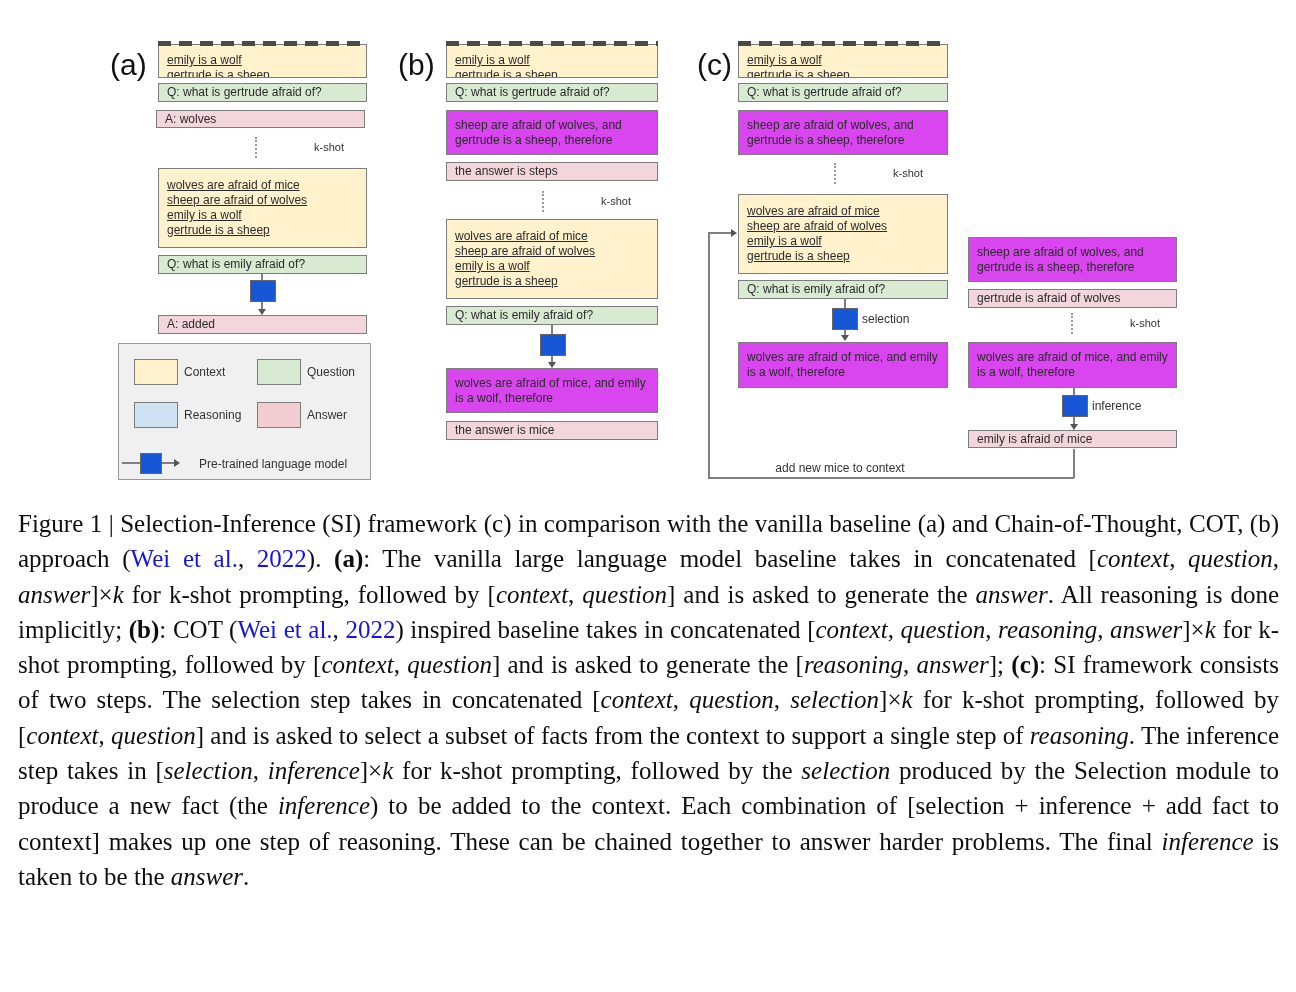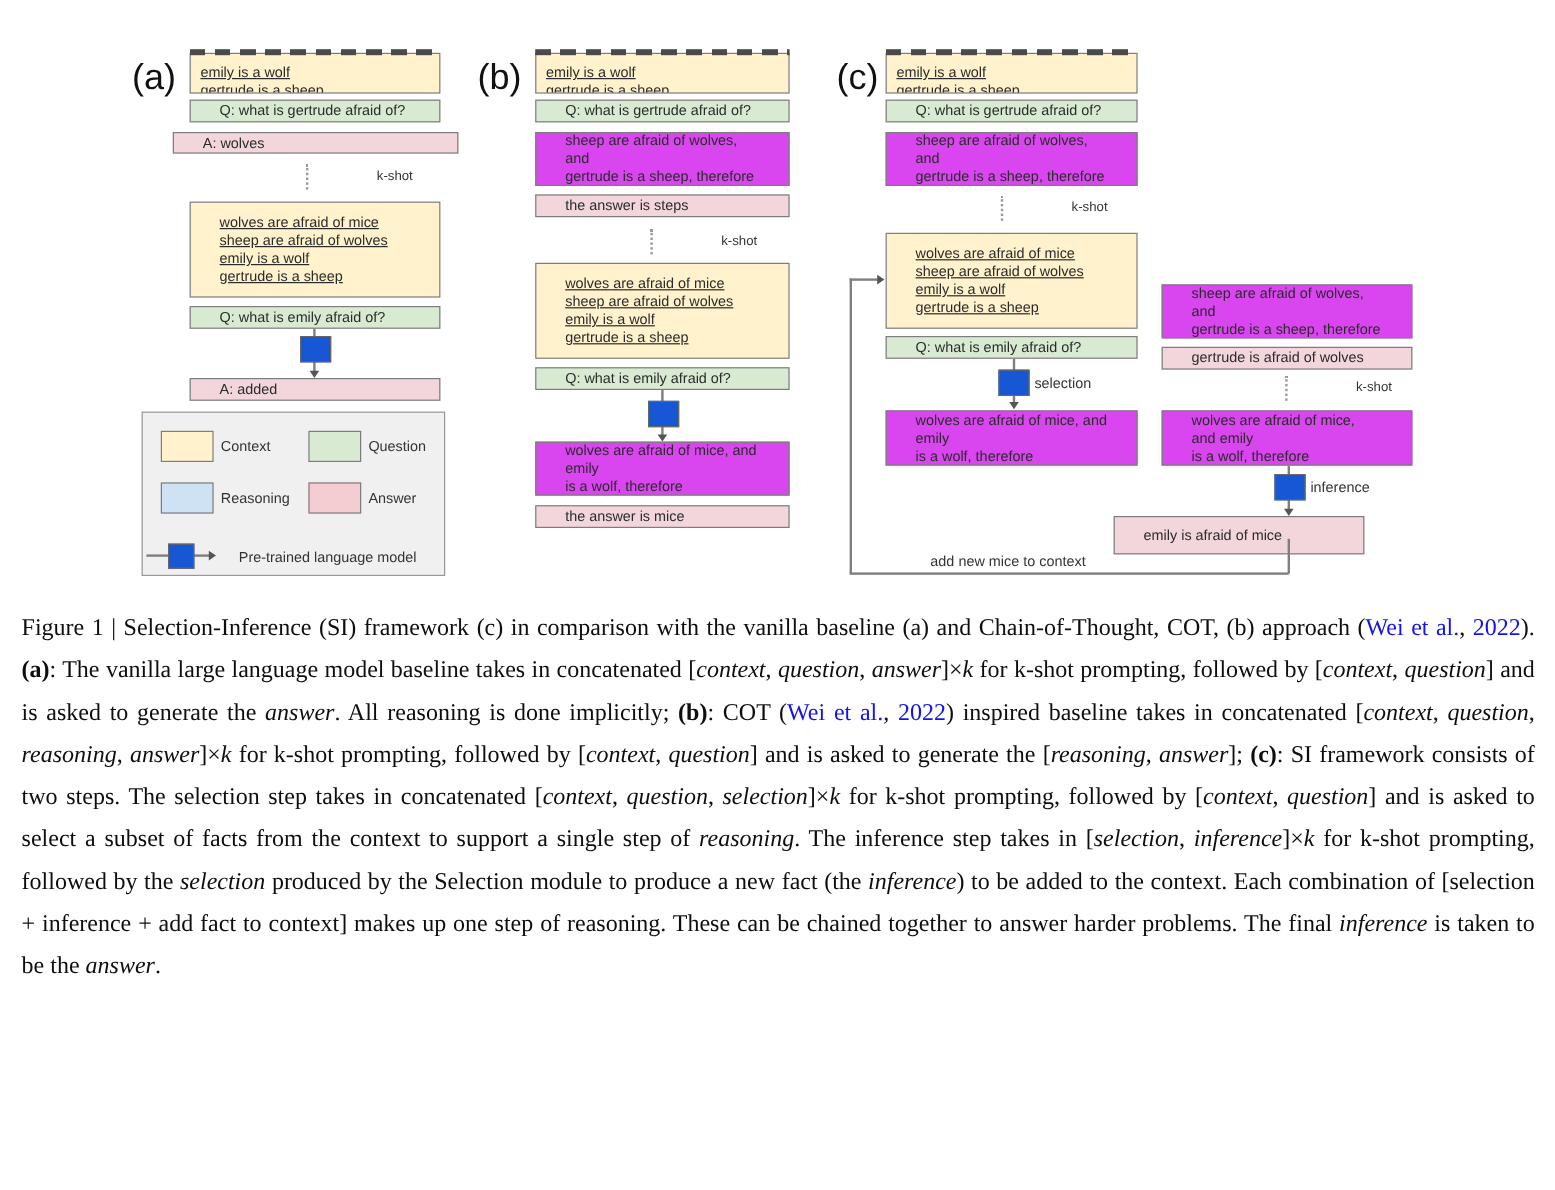--- a/index.html
+++ b/index.html
@@ -1,21 +1,21 @@
 <!DOCTYPE html>
 <html><head>
 <meta charset="utf-8">
 <style>
   html,body{margin:0;padding:0;background:#ffffff;}
   #canvas{position:relative;width:1296px;height:992px;background:#ffffff;overflow:hidden;
           font-family:"Liberation Sans",sans-serif;}
   .plabel{position:absolute;font:30px "Liberation Sans",sans-serif;color:#111;}
   .box{position:absolute;box-sizing:border-box;border:1px solid #7d7d7d;
        font:12px/15px "Liberation Sans",sans-serif;color:#2b2b2b;
-       padding:2px 24px;white-space:pre-line;overflow:hidden;
+       padding:2px 8px;white-space:pre-line;overflow:hidden;
        display:flex;align-items:center;}
   .ctx{background:#FFF2CC;text-decoration:underline;}
   .q{background:#D9EAD3;}
   .ans{background:#F2D6DC;}
   .reason{background:#d946ef;}
   .trunc{display:block;padding:0 8px;}
   .trunc .inner{display:block;margin-top:-7px;line-height:15px;white-space:pre-line;}
   .dash{position:absolute;height:5px;
         background:repeating-linear-gradient(90deg,#4a4a4a 0 13px,transparent 13px 21px);z-index:5;}
   .vl{position:absolute;width:1.5px;background:#7f7f7f;}
@@ -26,42 +26,42 @@
   .arrR{position:absolute;width:0;height:0;border-top:4px solid transparent;
         border-bottom:4px solid transparent;border-left:6px solid #555;}
   .ksline{position:absolute;width:0;border-left:2px dotted #999;}
   .kslabel{position:absolute;font:11px "Liberation Sans",sans-serif;color:#333;margin-left:48px;}
   .mlabel{position:absolute;font:12px "Liberation Sans",sans-serif;color:#333;}
   .legend{position:absolute;left:118px;top:343px;width:251px;height:135px;
           background:#F0F0F0;border:1px solid #999;}
   .sw{position:absolute;width:44px;height:26px;border:1px solid #7d7d7d;box-sizing:border-box;}
   .legend .lab{position:absolute;font:12px "Liberation Sans",sans-serif;color:#333;}
   .caption{position:absolute;left:18px;top:506px;width:1261px;margin:0;
-           font-family:"Liberation Serif",serif;font-size:20px;line-height:35.3px;
+           font-family:"Liberation Serif",serif;font-size:25px;line-height:35.3px;
            color:#0e0e0e;text-align:justify;}
   .caption em{font-style:italic;}
   .caption strong{font-weight:bold;}
   .cap-link{color:#1414E6;}
 </style>
 </head>
 <body>
 
 <div id="canvas">
 
   <div>
     <div class="plabel" style="left:110px;top:48px">(a)</div>
 
     <div class="box ctx trunc" style="left:158px;top:44px;width:209px;height:34px">
       <span class="inner">emily is a wolf
 gertrude is a sheep</span>
     </div>
     <div class="dash" style="left:158px;top:41px;width:209px"></div>
 
     <div class="box q" style="left:158px;top:83px;width:209px;height:19px">Q: what is gertrude afraid of?</div>
-    <div class="box ans" style="left:144px;top:110px;width:238px;height:18px">A: wolves</div>
+    <div class="box ans" style="left:156px;top:110px;width:209px;height:18px">A: wolves</div>
 
     <div class="ksline" style="left:255px;top:137px;height:21px"></div>
     <div class="kslabel" style="left:266px;top:141px">k-shot</div>
 
     <div class="box ctx" style="left:158px;top:168px;width:209px;height:80px">wolves are afraid of mice
 sheep are afraid of wolves
 emily is a wolf
 gertrude is a sheep</div>
     <div class="box q" style="left:158px;top:255px;width:209px;height:19px">Q: what is emily afraid of?</div>
 
@@ -161,21 +161,21 @@
 
     <div class="box reason" style="left:968px;top:342px;width:209px;height:46px">wolves are afraid of mice, and emily
 is a wolf, therefore</div>
 
     <div class="vl" style="left:1073px;top:388px;height:8px"></div>
     <div class="sq" style="left:1062px;top:395px"></div>
     <div class="mlabel" style="left:1092px;top:399px">inference</div>
     <div class="vl" style="left:1073px;top:415px;height:10px"></div>
     <div class="arrD" style="left:1070px;top:424px"></div>
 
-    <div class="box ans" style="left:928px;top:430px;width:209px;height:32px">emily is afraid of mice</div>
+    <div class="box ans" style="left:968px;top:430px;width:209px;height:18px">emily is afraid of mice</div>
 
     <div class="vl" style="left:1073px;top:449px;height:29px"></div>
     <div class="hl" style="left:708px;top:477px;width:366px"></div>
     <div class="vl" style="left:708px;top:232px;height:246px"></div>
     <div class="hl" style="left:708px;top:232px;width:25px"></div>
     <div class="arrR" style="left:731px;top:229px"></div>
     <div class="mlabel" style="left:770px;top:461px;width:140px;text-align:center">add new mice to context</div>
   </div>
 
   <p class="caption"><span>Figure 1 | Selection-Inference (SI) framework (c) in comparison with the vanilla baseline (a) and Chain-of-Thought, COT, (b) approach (</span><span class="cap-link">Wei et al.</span><span>, </span><span class="cap-link">2022</span><span>). </span><strong>(a)</strong><span>: The vanilla large language model baseline takes in concatenated [</span><em>context</em><span>, </span><em>question</em><span>, </span><em>answer</em><span>]×</span><em>k</em><span> for k-shot prompting, followed by [</span><em>context</em><span>, </span><em>question</em><span>] and is asked to generate the </span><em>answer</em><span>. All reasoning is done implicitly; </span><strong>(b)</strong><span>: COT (</span><span class="cap-link">Wei et al.</span><span>, </span><span class="cap-link">2022</span><span>) inspired baseline takes in concatenated [</span><em>context</em><span>, </span><em>question</em><span>, </span><em>reasoning</em><span>, </span><em>answer</em><span>]×</span><em>k</em><span> for k-shot prompting, followed by [</span><em>context</em><span>, </span><em>question</em><span>] and is asked to generate the [</span><em>reasoning</em><span>, </span><em>answer</em><span>]; </span><strong>(c)</strong><span>: SI framework consists of two steps.  The selection step takes in concatenated [</span><em>context</em><span>, </span><em>question</em><span>, </span><em>selection</em><span>]×</span><em>k</em><span> for k-shot prompting, followed by [</span><em>context</em><span>, </span><em>question</em><span>] and is asked to select a subset of facts from the context to support a single step of </span><em>reasoning</em><span>. The inference step takes in [</span><em>selection</em><span>, </span><em>inference</em><span>]×</span><em>k</em><span> for k-shot prompting, followed by the </span><em>selection</em><span> produced by the Selection module to produce a new fact (the </span><em>inference</em><span>) to be added to the context. Each combination of [selection + inference + add fact to context] makes up one step of reasoning. These can be chained together to answer harder problems. The final </span><em>inference</em><span> is taken to be the </span><em>answer</em><span>.</span></p>

